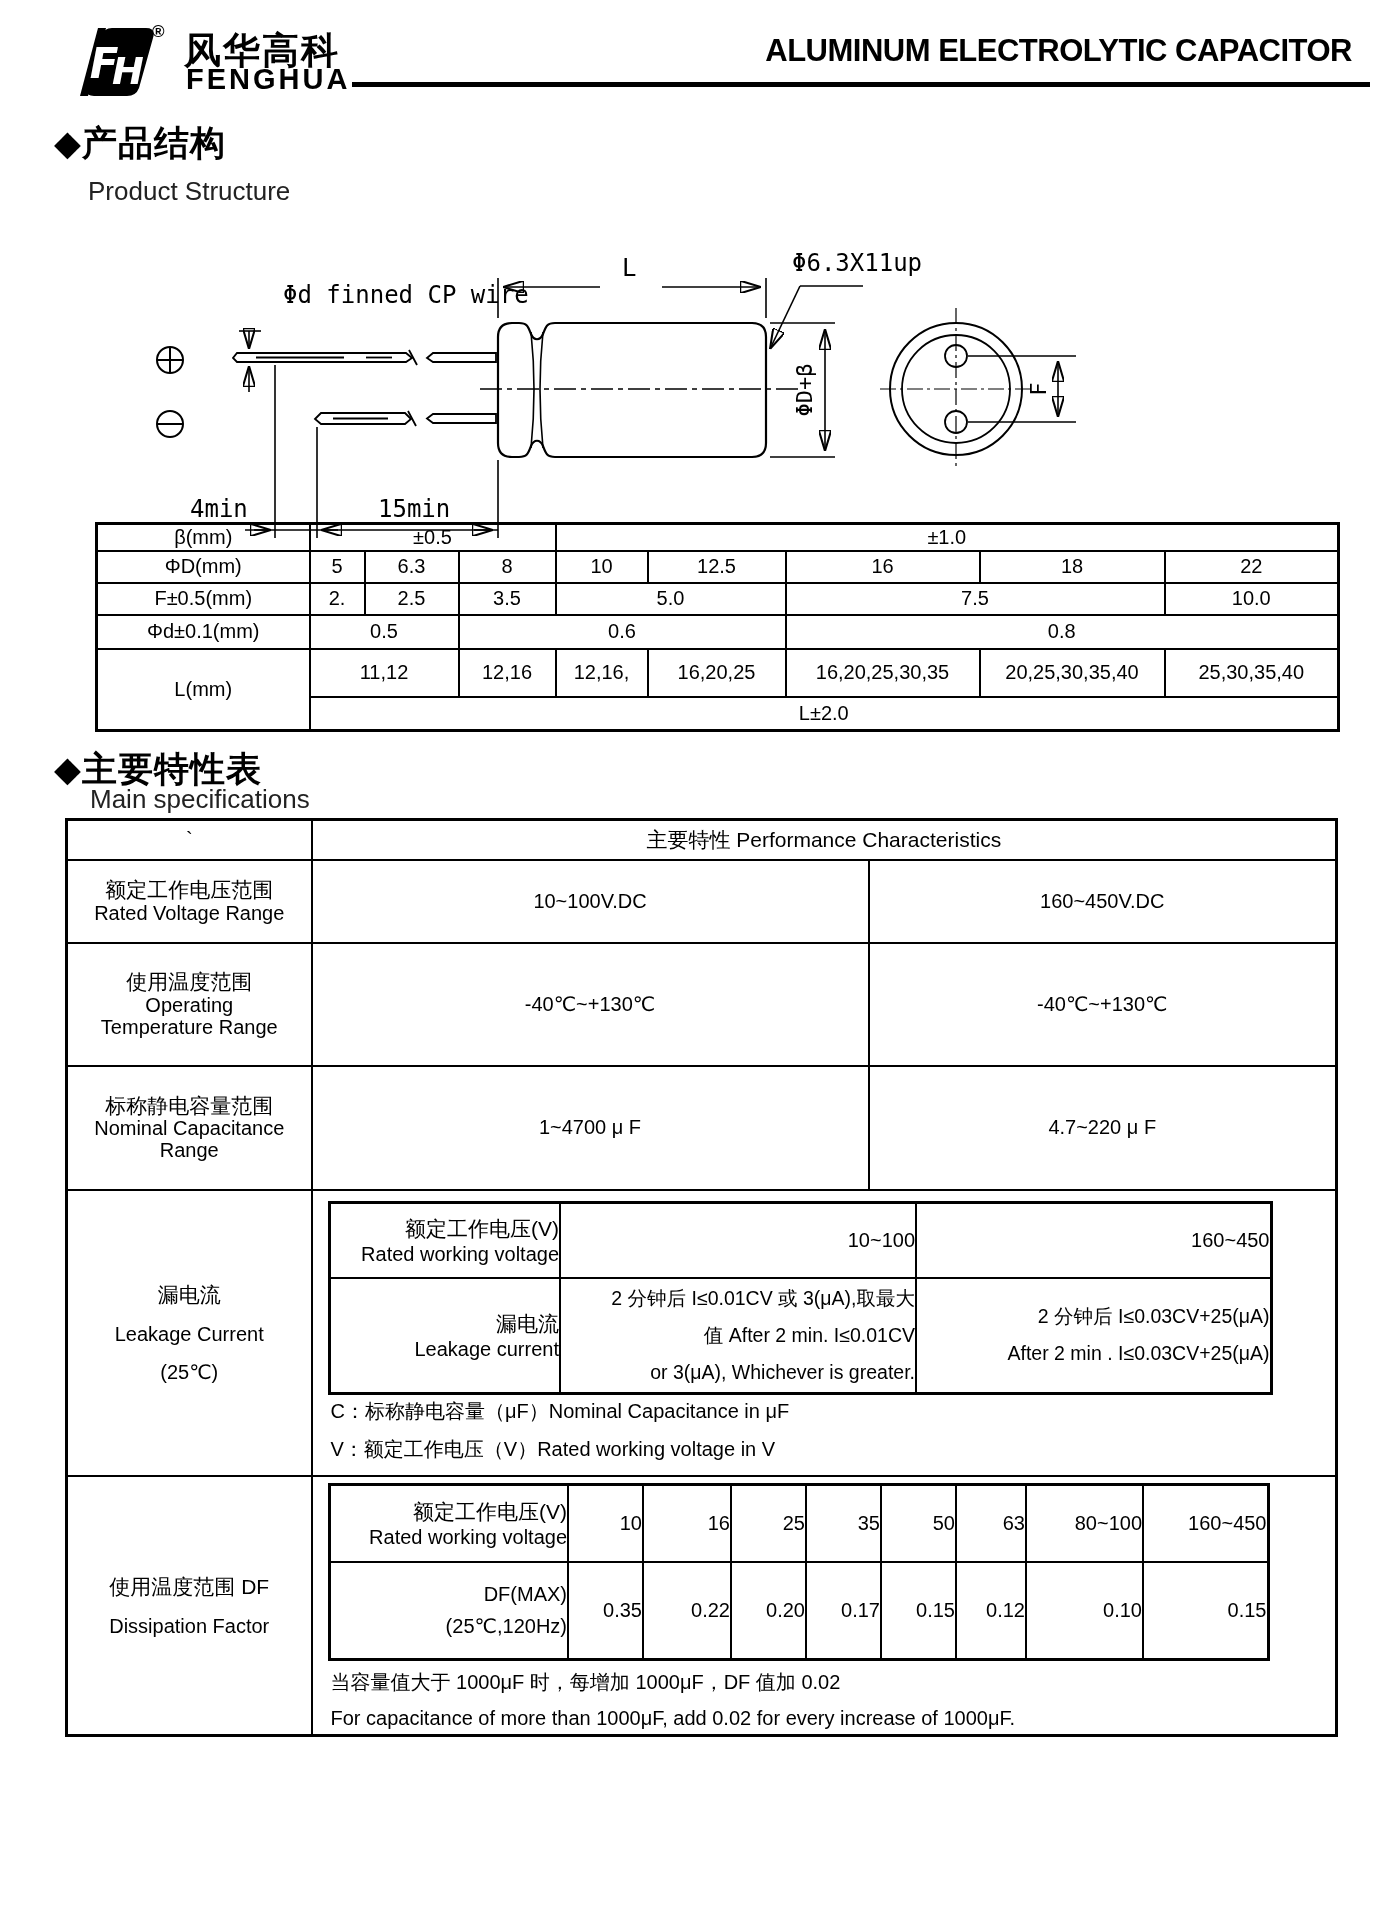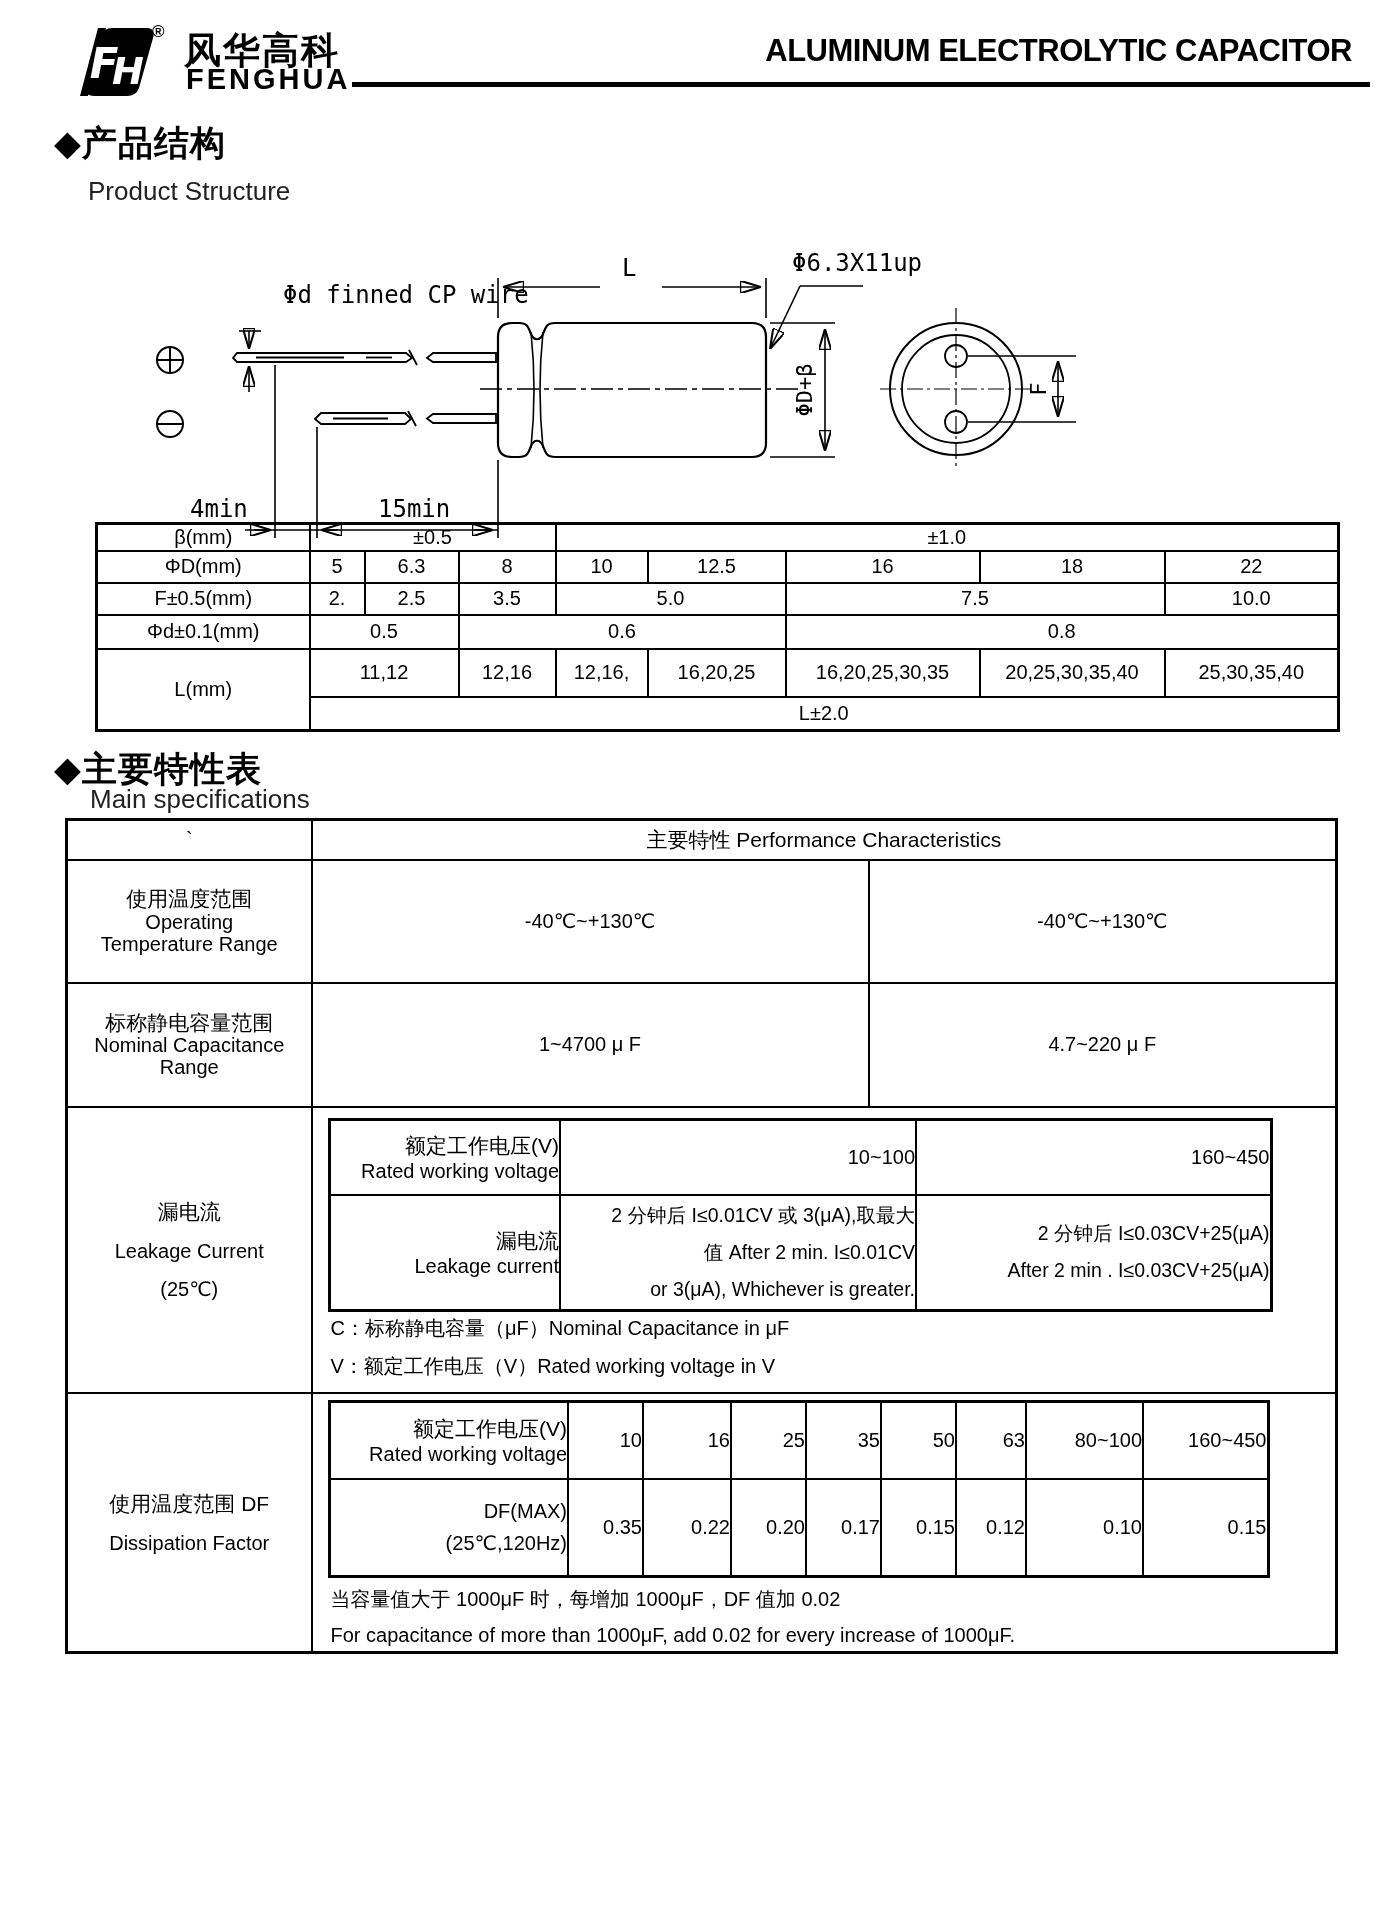--- a/index.html
+++ b/index.html
@@ -226,20 +226,30 @@
         <col style="width:245px">
         <col style="width:557px">
         <col style="width:468px">
       </colgroup>
     <tbody>
       <tr style="height:40px">
         <td>`</td>
         <td colspan="2" class="cn">主要特性 Performance Characteristics</td>
       </tr>
 
+      <tr style="height:83px">
+        <td>
+          <div class="stack">
+            <div class="cn">额定工作电压范围</div>
+            <div>Rated Voltage Range</div>
+          </div>
+        </td>
+        <td>10~100V.DC</td>
+        <td>160~450V.DC</td>
+      </tr>
 
       <tr style="height:123px">
         <td>
           <div class="stack">
             <div class="cn">使用温度范围</div>
             <div>Operating</div>
             <div>Temperature Range</div>
           </div>
         </td>
         <td>-40℃~+130℃</td>

